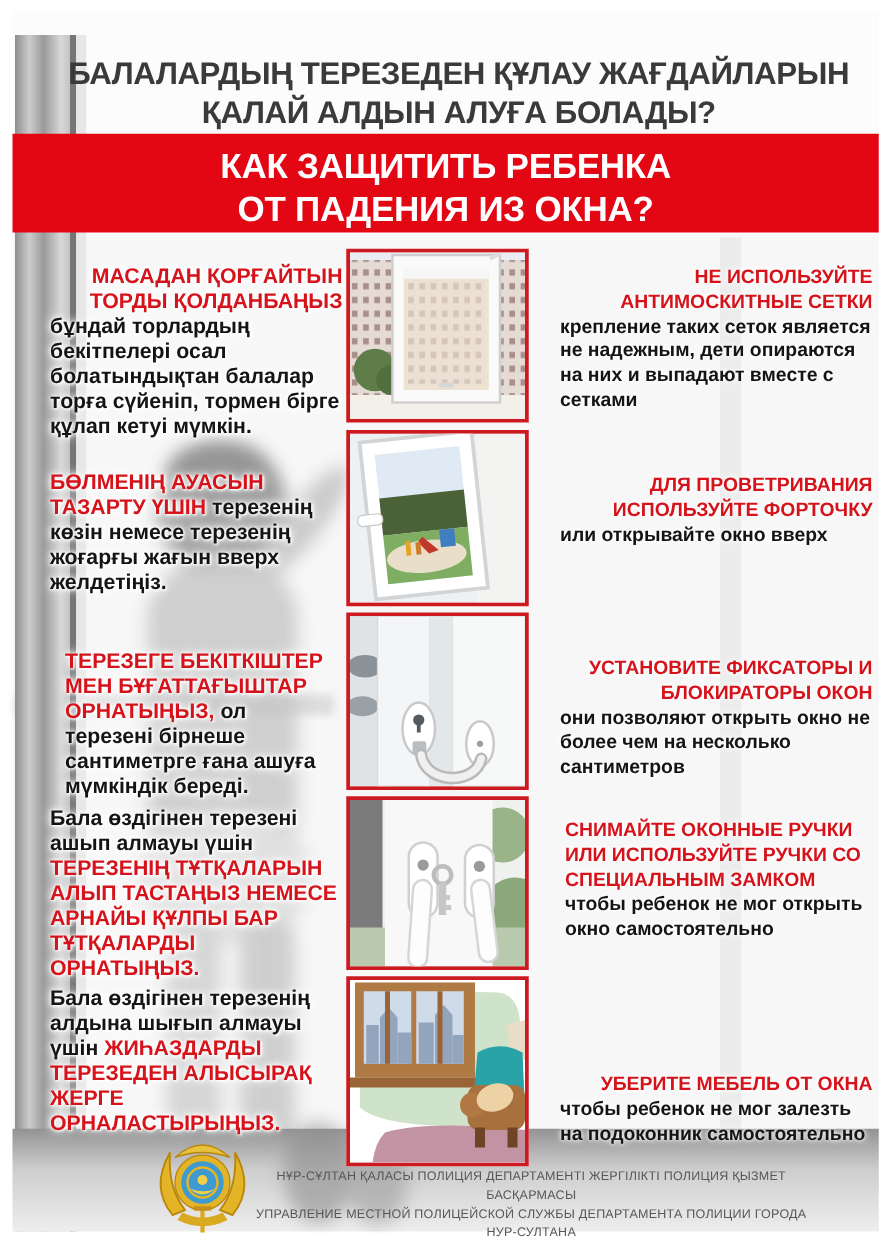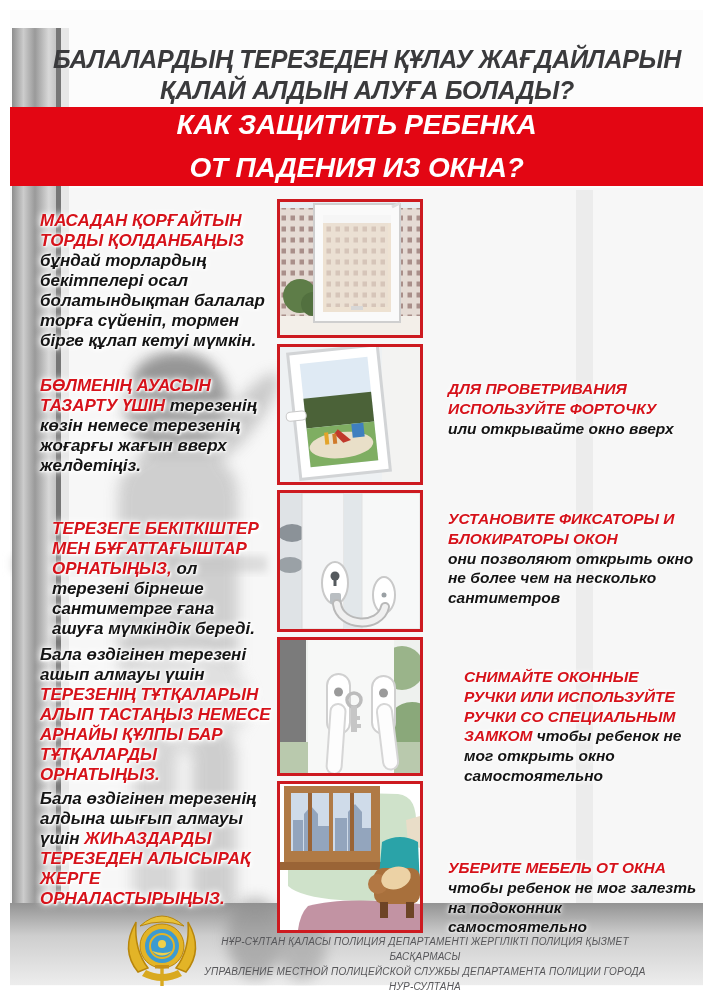--- a/index.html
+++ b/index.html
@@ -1,30 +1,30 @@
 <!DOCTYPE html>
 <html style="--accent-red: #e30613; --heading-red: #d6121a; --title-dark: #3a3a3c; --body-black: #141414; --footer-gray: #57575a;"><head>
 <meta charset="utf-8">
 <style>
   html,body{margin:0;padding:0;background:#888;}
   .poster{position:relative;width:713px;height:1000px;background:#fff;overflow:hidden;
-          font-family:"Liberation Sans","DejaVu Sans",sans-serif;margin:0 auto;font-style:italic;}
+          font-family:"Liberation Sans","DejaVu Sans",sans-serif;margin:0 auto;}
   .bg{position:absolute;inset:0;pointer-events:none;}
   .title{position:absolute;left:42px;top:44px;width:650px;text-align:center;font-weight:bold;
          font-size:25px;line-height:1.22;color:var(--title-dark);letter-spacing:-0.3px;z-index:3;}
   .title span{display:block;}
   .banner{position:absolute;left:10px;top:107px;width:693px;height:79px;background:var(--accent-red);
-          display:flex;flex-direction:column;justify-content:space-between;text-align:center;color:#fff;
+          display:flex;flex-direction:column;justify-content:flex-end;text-align:center;color:#fff;
           font-weight:bold;font-size:28px;line-height:1.27;z-index:3;letter-spacing:-0.2px;}
   .banner span{display:block;}
   .kk-block{position:absolute;left:40px;width:234px;font-weight:bold;font-size:17px;line-height:1.18;z-index:3;
             text-shadow:0 0 3px #fff,0 0 6px #fff,0 0 10px #fff,1px 1px 2px #fff;}
   .ru-block{position:absolute;left:448px;width:250px;font-weight:bold;font-size:15.5px;line-height:1.28;z-index:3;
             text-shadow:0 0 3px #fff,0 0 6px #fff;}
-  .seg-red{color:var(--heading-red);}
+  .seg-red{color:var(--heading-red);text-align:right;}
   .seg-black{color:var(--body-black);}
   .seg-block{display:block;}
   .img-box{position:absolute;left:277px;width:146px;border:3px solid #cd1a20;background:#fff;
            box-sizing:border-box;z-index:3;}
   .img-box svg{display:block;width:100%;height:100%;}
   .footer-text{position:absolute;left:195px;top:934px;width:460px;text-align:center;font-size:10px;
                line-height:1.5;color:var(--footer-gray);letter-spacing:0.2px;z-index:4;}
   .footer-text span{display:block;}
   .emblem{position:absolute;left:110px;top:906px;width:104px;height:84px;z-index:4;}
 </style>
@@ -105,34 +105,40 @@
   <div class="kk-block" style="top:507px">
       <p style="margin:12px"><span class="seg-red">ТЕРЕЗЕГЕ БЕКІТКІШТЕР МЕН БҰҒАТТАҒЫШТАР ОРНАТЫҢЫЗ, </span><span class="seg-black">ол терезені бірнеше сантиметрге ғана ашуға мүмкіндік береді.</span></p>
     </div>
   <div class="kk-block" style="top:645px">
       <p style="margin:0"><span class="seg-black">Бала өздігінен терезені ашып алмауы үшін </span><span class="seg-red">ТЕРЕЗЕНІҢ ТҰТҚАЛАРЫН АЛЫП ТАСТАҢЫЗ НЕМЕСЕ АРНАЙЫ ҚҰЛПЫ БАР ТҰТҚАЛАРДЫ ОРНАТЫҢЫЗ.</span></p>
     </div>
   <div class="kk-block" style="top:789px">
       <p style="margin:0"><span class="seg-black">Бала өздігінен терезенің алдына шығып алмауы үшін </span><span class="seg-red">ЖИҺАЗДАРДЫ ТЕРЕЗЕДЕН АЛЫСЫРАҚ ЖЕРГЕ ОРНАЛАСТЫРЫҢЫЗ.</span></p>
     </div>
 
+  <div class="ru-block" style="top:212px">
+      <p style="margin:0">
+        <span class="seg-red seg-block">НЕ ИСПОЛЬЗУЙТЕ АНТИМОСКИТНЫЕ СЕТКИ</span>
+        <span class="seg-black seg-block">крепление таких сеток является не надежным, дети опираются на них и выпадают вместе с сетками</span>
+      </p>
+    </div>
   <div class="ru-block" style="top:379px">
       <p style="margin:0">
         <span class="seg-red seg-block">ДЛЯ ПРОВЕТРИВАНИЯ ИСПОЛЬЗУЙТЕ ФОРТОЧКУ</span>
         <span class="seg-black seg-block">или открывайте окно вверх</span>
       </p>
     </div>
-  <div class="ru-block" style="top:509px">
+  <div class="ru-block" style="top:525px">
       <p style="margin:0">
         <span class="seg-red seg-block">УСТАНОВИТЕ ФИКСАТОРЫ И БЛОКИРАТОРЫ ОКОН</span>
         <span class="seg-black seg-block">они позволяют открыть окно не более чем на несколько сантиметров</span>
       </p>
     </div>
   <div class="ru-block" style="top:651px">
-      <p style="margin:16px"><span class="seg-red">СНИМАЙТЕ ОКОННЫЕ РУЧКИ ИЛИ ИСПОЛЬЗУЙТЕ РУЧКИ СО СПЕЦИАЛЬНЫМ ЗАМКОМ </span><span class="seg-black">чтобы ребенок не мог открыть окно самостоятельно</span></p>
+      <p style="margin:4px"><span class="seg-red">СНИМАЙТЕ ОКОННЫЕ РУЧКИ ИЛИ ИСПОЛЬЗУЙТЕ РУЧКИ СО СПЕЦИАЛЬНЫМ ЗАМКОМ </span><span class="seg-black">чтобы ребенок не мог открыть окно самостоятельно</span></p>
     </div>
   <div class="ru-block" style="top:858px">
       <p style="margin:0">
         <span class="seg-red seg-block">УБЕРИТЕ МЕБЕЛЬ ОТ ОКНА</span>
         <span class="seg-black seg-block">чтобы ребенок не мог залезть на подоконник самостоятельно</span>
       </p>
     </div>
 
   <div class="img-box" style="top:199px;height:139px">
     <svg viewBox="0 0 140 133" preserveAspectRatio="none">

